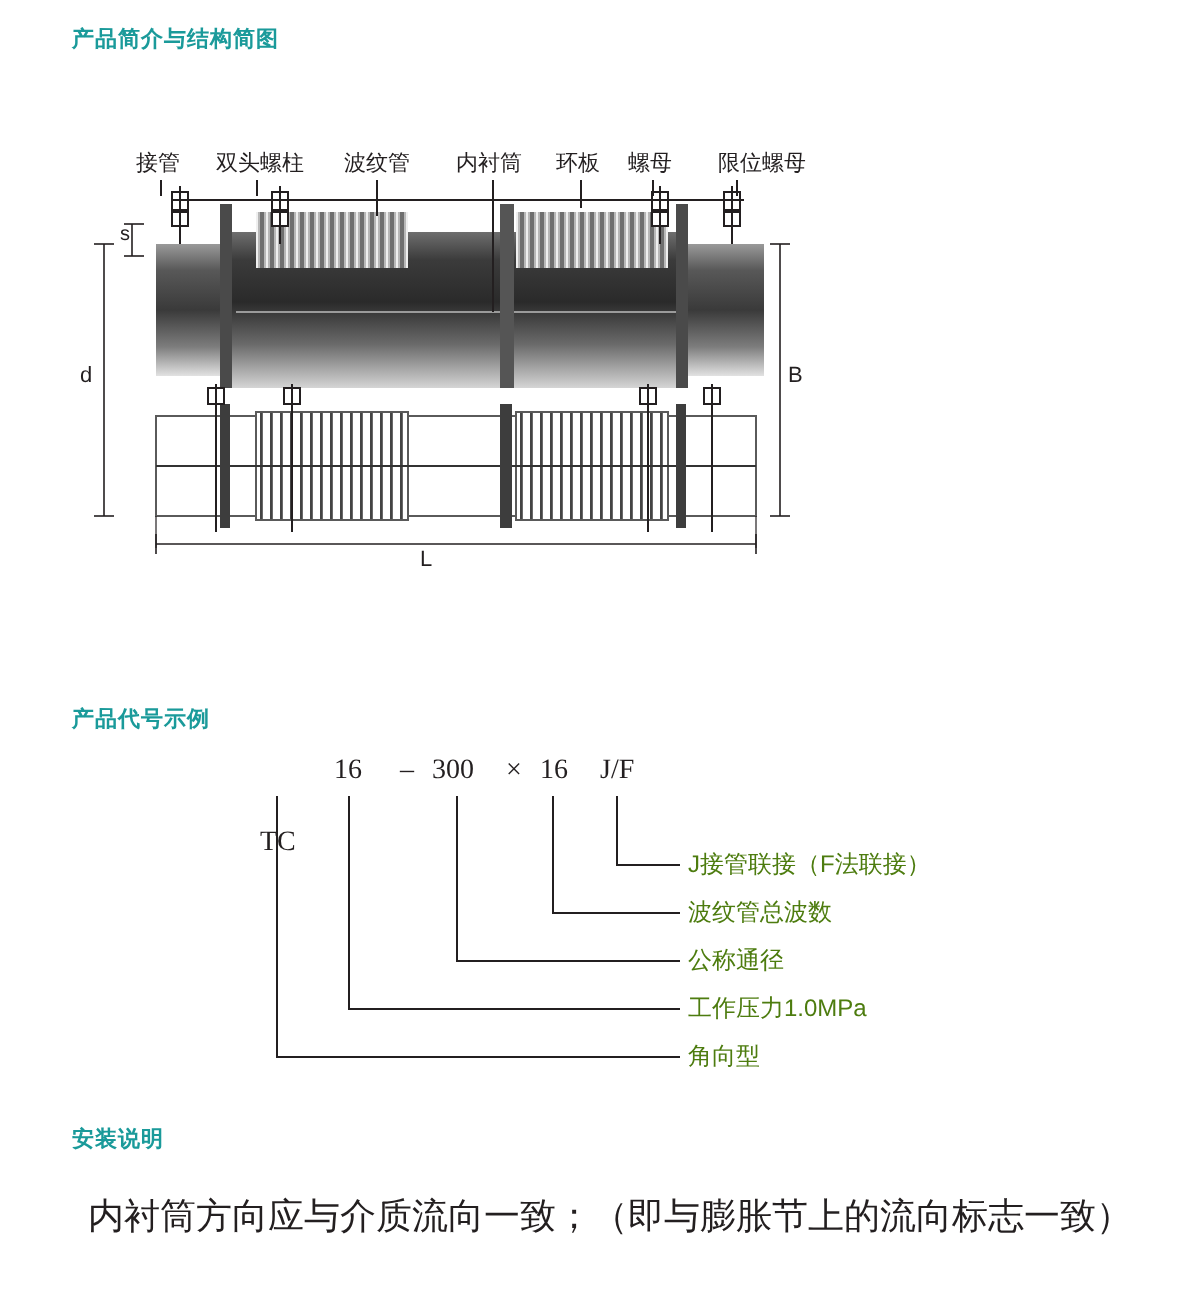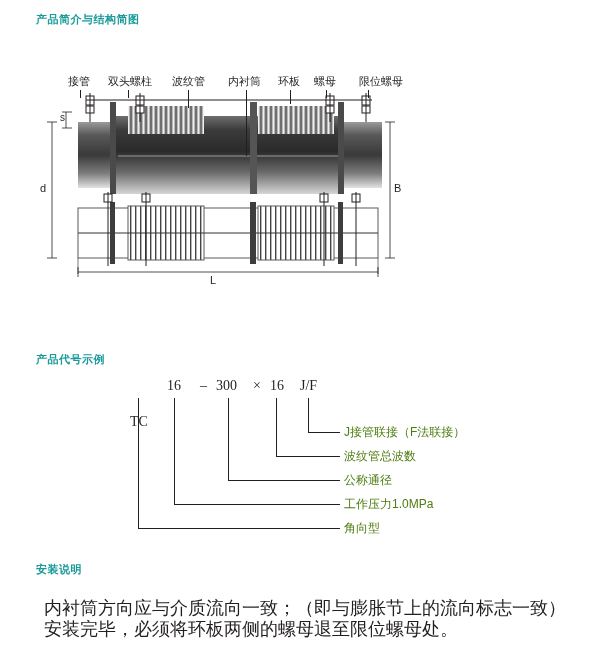--- a/index.html
+++ b/index.html
@@ -255,14 +255,13 @@
 
   <div class="code-desc" style="left:344px; top:46px;">J接管联接（F法联接）</div>
   <div class="code-desc" style="left:344px; top:70px;">波纹管总波数</div>
   <div class="code-desc" style="left:344px; top:94px;">公称通径</div>
   <div class="code-desc" style="left:344px; top:118px;">工作压力1.0MPa</div>
   <div class="code-desc" style="left:344px; top:142px;">角向型</div>
 </div>
 
 <div id="install-notes">
   <div>内衬筒方向应与介质流向一致；（即与膨胀节上的流向标志一致）</div>
-  <div>安装完毕，必须将环板两侧的螺母退至限位螺母处。</div>
 </div>
 
 </body></html>

